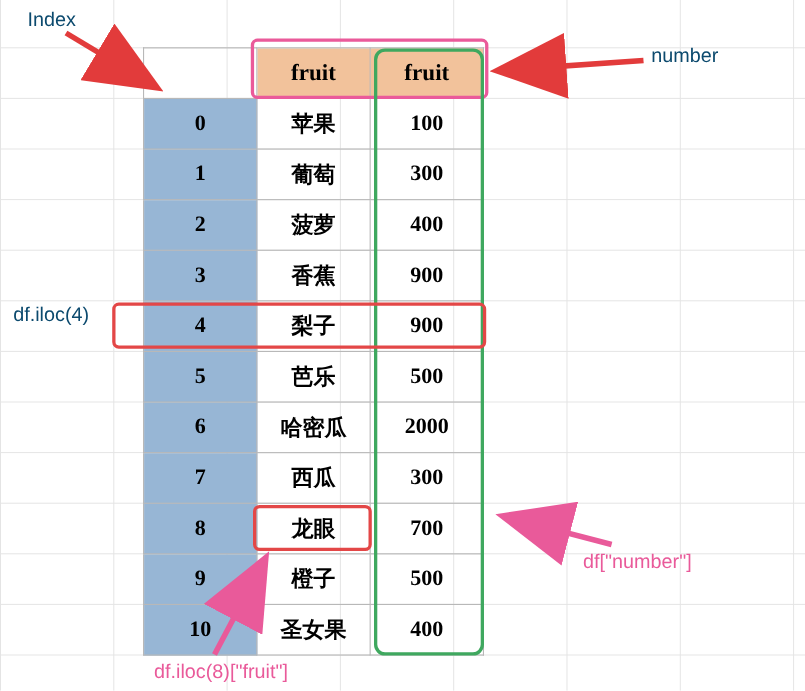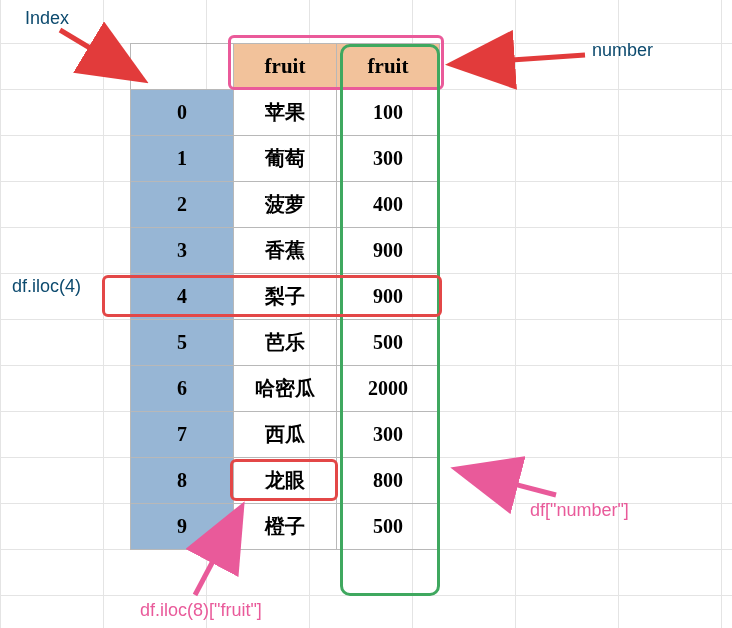--- a/index.html
+++ b/index.html
@@ -112,26 +112,31 @@
         <td>2000</td>
       </tr>
   <tr>
         <td class="idx">7</td>
         <td>西瓜</td>
         <td>300</td>
       </tr>
   <tr>
         <td class="idx">8</td>
         <td>龙眼</td>
-        <td>800</td>
+        <td>700</td>
       </tr>
   <tr>
         <td class="idx">9</td>
         <td>橙子</td>
         <td>500</td>
+      </tr>
+  <tr>
+        <td class="idx">10</td>
+        <td>圣女果</td>
+        <td>400</td>
       </tr>
 </tbody>
   </table>
 
 <div class="box box-pink" style="left:228px; top:35px;  width:216px; height:55px;"></div>
 <div class="box box-green" style="left:340px; top:44px;  width:100px; height:552px; border-radius:10px;"></div>
 <div class="box box-red" style="left:102px; top:275px; width:340px; height:42px;"></div>
 <div class="box box-red" style="left:230px; top:459px; width:108px; height:42px;"></div>
 
 <div class="note red" style="left:25px;  top:8px;">Index</div>

